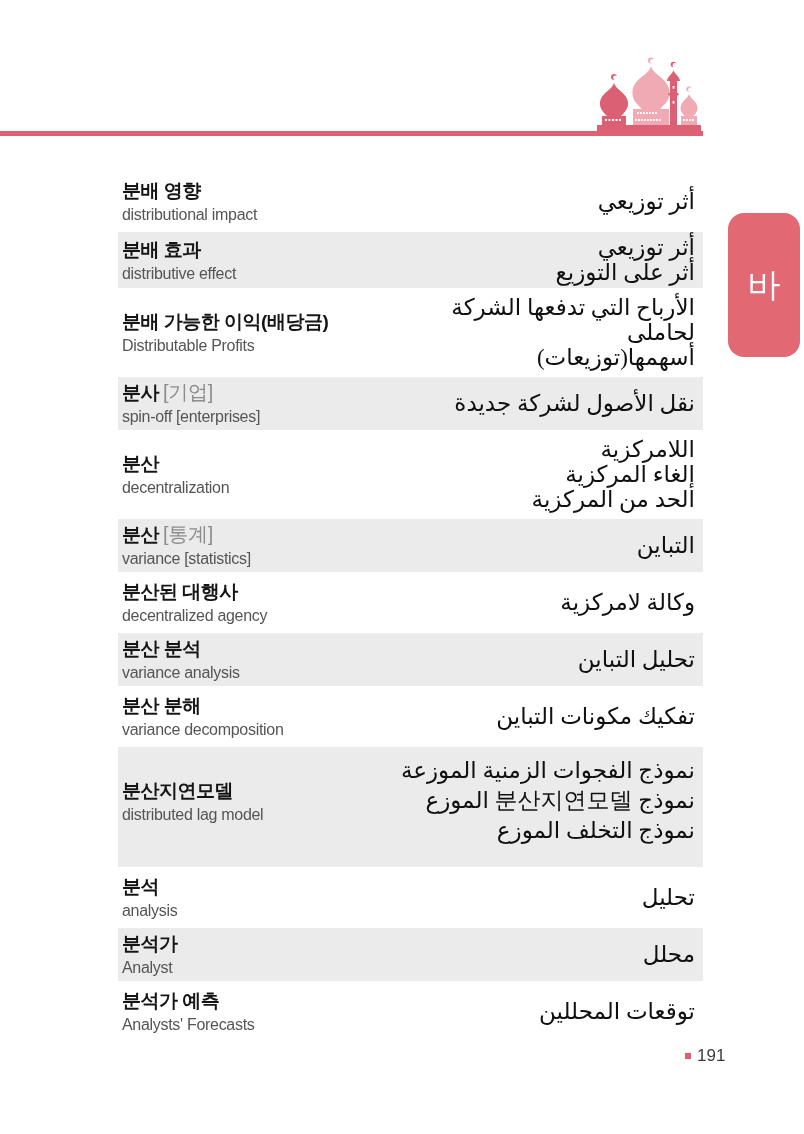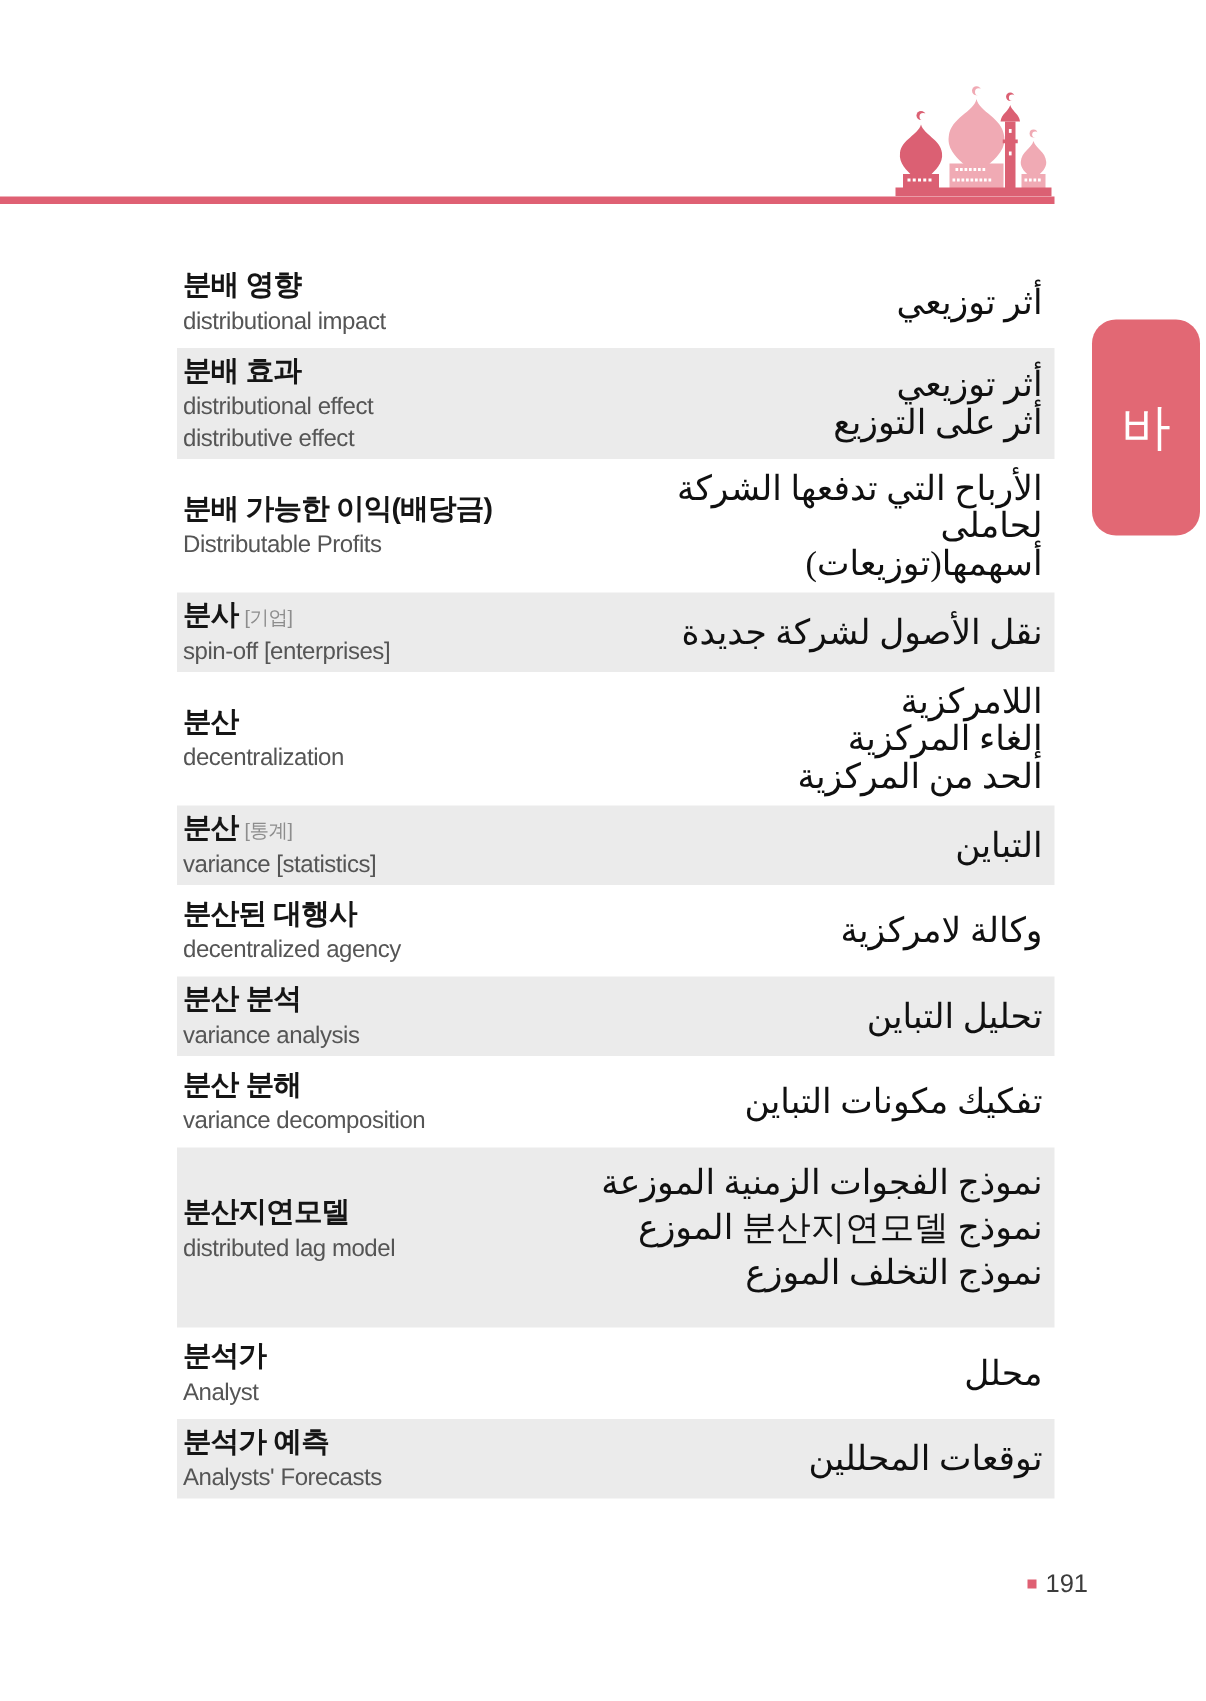--- a/index.html
+++ b/index.html
@@ -52,21 +52,21 @@
   .row:nth-child(10){padding-top:9px;padding-bottom:21px;}
   .row:nth-child(10) .ar-line{line-height:30px;}
   .left{flex:0 0 46%;}
   .right{flex:1;text-align:right;}
   .kor-line{line-height:25px;}
   .kor{
     font-size:19px;font-weight:bold;color:var(--c-kor);
     letter-spacing:-0.5px;
   }
   .kor-note{
-    font-size:13px;font-weight:normal;color:var(--c-note);
+    font-size:20px;font-weight:normal;color:var(--c-note);
     margin-left:4px;letter-spacing:-0.3px;
   }
   .eng{
     font-size:16px;color:var(--c-eng);line-height:21px;
     letter-spacing:-0.3px;
   }
   .ar-line{
     font-family:"Liberation Serif","DejaVu Sans",serif;
     font-size:23px;color:var(--c-ar);line-height:25px;
     direction:rtl;
@@ -151,21 +151,20 @@
           <div class="kor-line"><span class="kor">분배 영향</span></div>
           <div class="eng">distributional impact</div>
         </div>
         <div class="right">
           <div class="ar-line" dir="rtl">أثر توزيعي</div>
         </div>
       </div>
       <div class="row">
         <div class="left">
           <div class="kor-line"><span class="kor">분배 효과</span></div>
-          <div class="eng">distributional effect</div>
           <div class="eng">distributive effect</div>
         </div>
         <div class="right">
           <div class="ar-line" dir="rtl">أثر توزيعي</div>
           <div class="ar-line" dir="rtl">أثر على التوزيع</div>
         </div>
       </div>
       <div class="row">
         <div class="left">
           <div class="kor-line"><span class="kor">분배 가능한 이익(배당금)</span></div>
@@ -234,20 +233,29 @@
       </div>
       <div class="row">
         <div class="left">
           <div class="kor-line"><span class="kor">분산지연모델</span></div>
           <div class="eng">distributed lag model</div>
         </div>
         <div class="right">
           <div class="ar-line" dir="rtl">نموذج الفجوات الزمنية الموزعة</div>
           <div class="ar-line" dir="rtl">نموذج 분산지연모델 الموزع</div>
           <div class="ar-line" dir="rtl">نموذج التخلف الموزع</div>
+        </div>
+      </div>
+      <div class="row">
+        <div class="left">
+          <div class="kor-line"><span class="kor">분석</span></div>
+          <div class="eng">analysis</div>
+        </div>
+        <div class="right">
+          <div class="ar-line" dir="rtl">تحليل</div>
         </div>
       </div>
       <div class="row">
         <div class="left">
           <div class="kor-line"><span class="kor">분석가</span></div>
           <div class="eng">Analyst</div>
         </div>
         <div class="right">
           <div class="ar-line" dir="rtl">محلل</div>
         </div>

